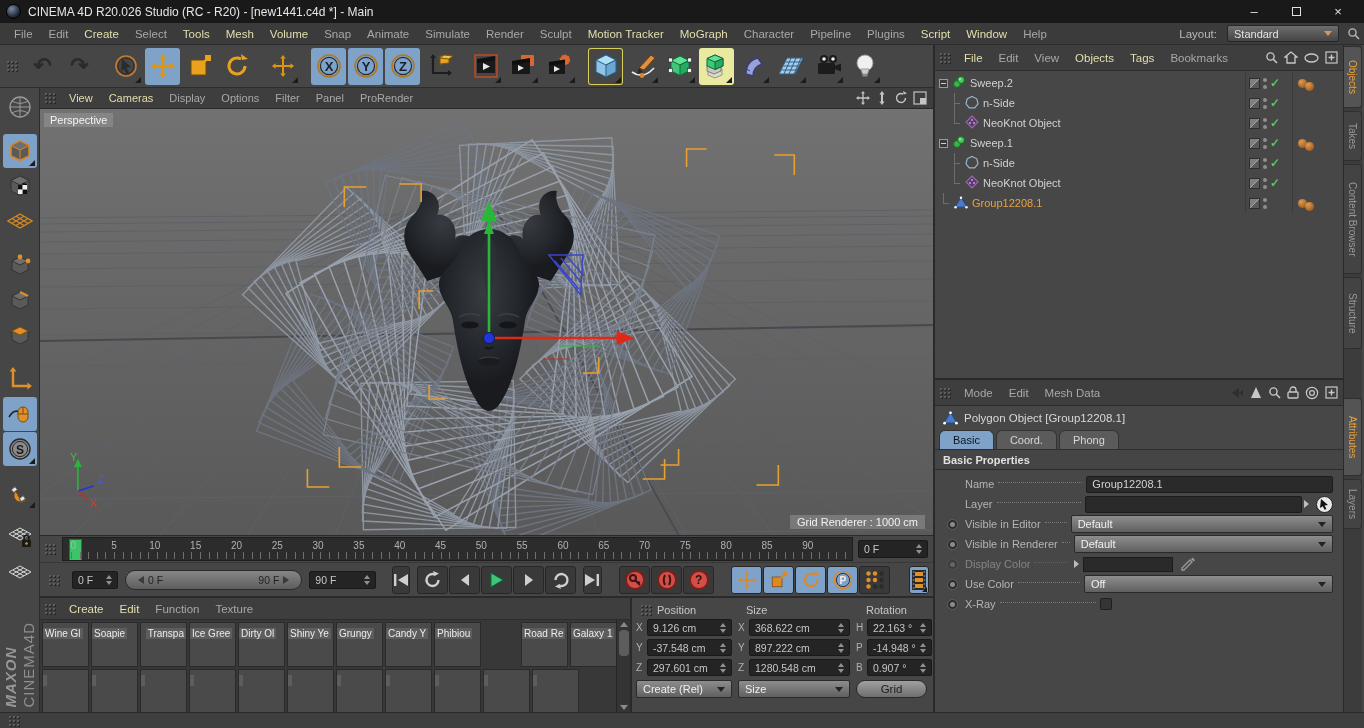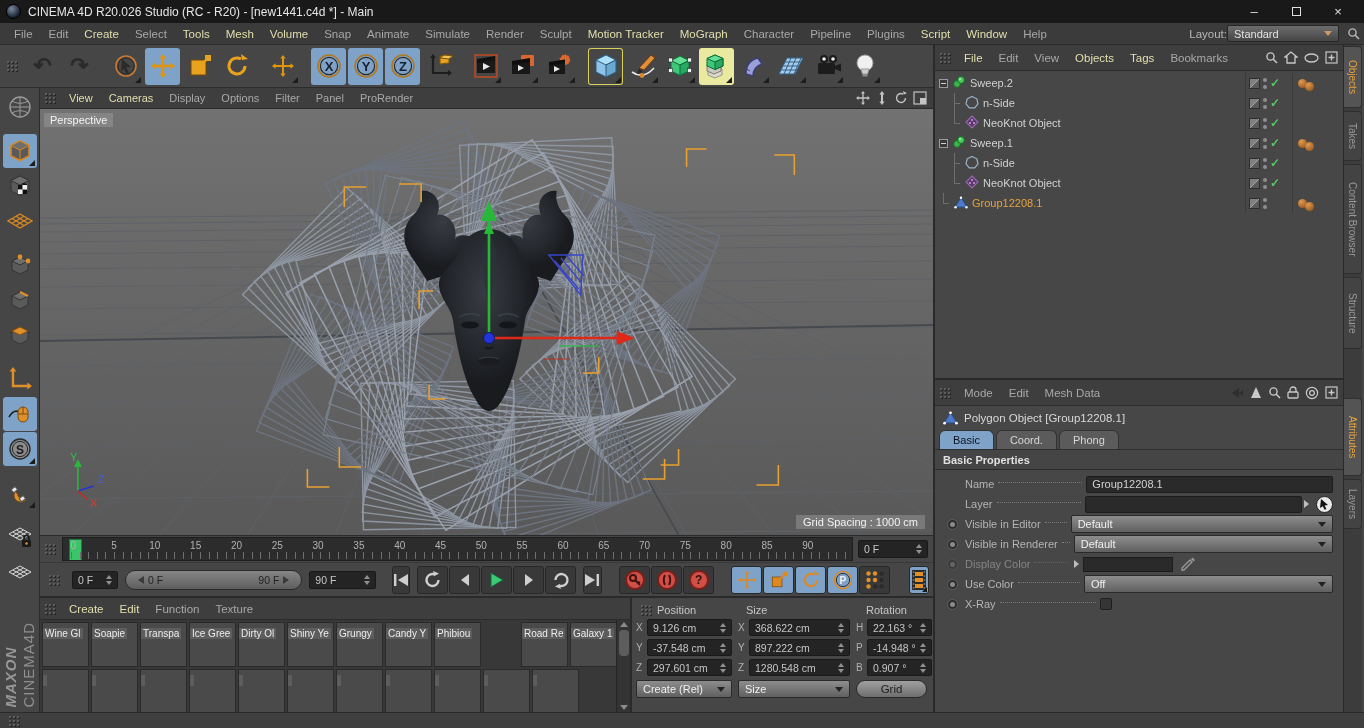--- a/index.html
+++ b/index.html
@@ -10,21 +10,21 @@
   .titlebar{height:23px;background:#191919;display:flex;align-items:center;padding:0 6px;color:#e6e6e6;font-size:12px}
   .appicon{width:15px;height:15px;border-radius:50%;background:radial-gradient(circle at 35% 30%,#7a8aa0,#17202e 70%);margin-right:7px;border:1px solid #000}
   .wbtns{margin-left:auto;display:flex;gap:2px}
   .wbtn{width:40px;height:21px;display:flex;align-items:center;justify-content:center;color:#e0e0e0;font-size:13px}
   .maxglyph{width:9px;height:9px;border:1px solid #e0e0e0}
 
   
   .menubar{height:22px;background:#3b3b3b;display:flex;align-items:center;font-size:11.5px;border-bottom:1px solid #2c2c2c;padding-left:6px}
   .mi{padding:0 8px;color:#a8a8a8;white-space:nowrap}
   .mi.bright{color:#e4dfae}
-  .layoutlbl{margin-left:auto;color:#b8b8b8;padding-right:0}
+  .layoutlbl{margin-left:auto;color:#b8b8b8;padding-right:10px}
   .layoutdd{width:112px;height:17px;background:linear-gradient(#6d6d6d,#454545);border:1px solid #262626;border-radius:2px;display:flex;align-items:center;padding:0 6px;color:#e2e2e2;font-size:11px;margin-right:8px}
   .caret{margin-left:auto;width:0;height:0;border:4px solid transparent;border-top:5px solid #c96;transform:translateY(2px)}
   .caretd{margin-left:auto;width:0;height:0;border:4px solid transparent;border-top:5px solid #222;transform:translateY(2px)}
 
   
   .below{position:absolute;top:45px;left:0;right:0;bottom:16px;display:flex}
   .leftregion{width:935px;display:flex;flex-direction:column;border-right:2px solid #2a2a2a}
   .workrow{flex:1;display:flex;min-height:0}
   .centercol{flex:1;display:flex;flex-direction:column;min-width:0}
   .rightregion{flex:1;display:flex;min-width:0}
@@ -732,21 +732,21 @@
                 <path d="M38 382v-28" stroke="#28b838" stroke-width="1.6"></path>
                 <path d="M38 350l-4 8h8z" fill="#28b838"></path>
                 <path d="M38 382l16-5" stroke="#2334d8" stroke-width="1.6"></path>
                 <path d="M38 382l10 9" stroke="#c03020" stroke-width="1.6"></path>
                 <text x="30" y="352" fill="#35c045">Y</text>
                 <text x="58" y="374" fill="#4a5ae0">Z</text>
                 <text x="50" y="398" fill="#d04030">X</text>
               </g>
             </svg>
             <span class="vplabel">Perspective</span>
-            <span class="gridlabel">Grid Spacing : 1000 cm</span>
+            <span class="gridlabel">Grid Renderer : 1000 cm</span>
           </div>
 
           <div class="rulerrow">
             <span class="grip" style="align-self:center"></span>
             <div class="ruler">
               <span class="playmarker"></span>
               <span id="ticks"><span class="tick" style="left: 1.3%;">0</span><span class="tick" style="left: 6.47204%;">5</span><span class="tick" style="left: 11.6441%;">10</span><span class="tick" style="left: 16.8161%;">15</span><span class="tick" style="left: 21.9882%;">20</span><span class="tick" style="left: 27.1602%;">25</span><span class="tick" style="left: 32.3323%;">30</span><span class="tick" style="left: 37.5043%;">35</span><span class="tick" style="left: 42.6763%;">40</span><span class="tick" style="left: 47.8484%;">45</span><span class="tick" style="left: 53.0204%;">50</span><span class="tick" style="left: 58.1925%;">55</span><span class="tick" style="left: 63.3645%;">60</span><span class="tick" style="left: 68.5366%;">65</span><span class="tick" style="left: 73.7086%;">70</span><span class="tick" style="left: 78.8806%;">75</span><span class="tick" style="left: 84.0527%;">80</span><span class="tick" style="left: 89.2247%;">85</span><span class="tick" style="left: 94.3968%;">90</span></span>
             </div>
             <div class="rulerspin">
               <span class="numfield" style="flex:1">
@@ -926,21 +926,21 @@
                     <span class="mi bright">Create</span>
                     <span class="mi bright">Edit</span>
                     <span class="mi">Function</span>
                     <span class="mi">Texture</span>
                   </span>
               </div>
               <div class="matgrid" id="matgrid">
                   <div class="matrow">
                     <span class="mattile" style="height: 45px;"><span class="sph chk" style="margin-top: -14px; background: radial-gradient(circle at 32% 26%, rgba(255, 255, 255, 0.85) 0px, rgba(255, 255, 255, 0.85) 9%, transparent 11%), radial-gradient(circle at 35% 30%, rgb(115, 122, 131), rgb(47, 52, 59) 75%);"></span><span class="lbl">Wine Gl</span></span>
                     <span class="mattile" style="height: 45px;"><span class="sph chk" style="margin-top: -14px; background: radial-gradient(circle at 32% 26%, rgba(255, 255, 255, 0.85) 0px, rgba(255, 255, 255, 0.85) 9%, transparent 11%), radial-gradient(circle at 35% 30%, rgb(205, 210, 215), rgb(135, 141, 149) 75%);"></span><span class="lbl">Soapie</span></span>
-                    <span class="mattile" style="height: 45px;"><span class="sph chk" style="margin-top: -14px; background: radial-gradient(circle at 32% 26%, rgba(255, 255, 255, 0.85) 0px, rgba(255, 255, 255, 0.85) 9%, transparent 11%), radial-gradient(circle at 35% 30%, rgb(255, 112, 48), rgb(179, 58, 12) 75%);"></span><span class="lbl">Transpa</span></span>
+                    <span class="mattile" style="height: 45px; text-align: right;"><span class="sph chk" style="margin-top: -14px; background: radial-gradient(circle at 32% 26%, rgba(255, 255, 255, 0.85) 0px, rgba(255, 255, 255, 0.85) 9%, transparent 11%), radial-gradient(circle at 35% 30%, rgb(255, 112, 48), rgb(179, 58, 12) 75%);"></span><span class="lbl">Transpa</span></span>
                     <span class="mattile" style="height: 45px;"><span class="sph chk" style="margin-top: -14px; background: radial-gradient(circle at 32% 26%, rgba(255, 255, 255, 0.85) 0px, rgba(255, 255, 255, 0.85) 9%, transparent 11%), radial-gradient(circle at 35% 30%, rgb(168, 188, 174), rgb(111, 134, 120) 75%);"></span><span class="lbl">Ice Gree</span></span>
                     <span class="mattile" style="height: 45px;"><span class="sph chk" style="margin-top: -14px; background: radial-gradient(circle at 32% 26%, rgba(255, 255, 255, 0.85) 0px, rgba(255, 255, 255, 0.85) 9%, transparent 11%), radial-gradient(circle at 35% 30%, rgb(222, 213, 196), rgb(165, 154, 130) 75%);"></span><span class="lbl">Dirty Ol</span></span>
                     <span class="mattile" style="height: 45px;"><span class="sph chk" style="margin-top: -14px; background: radial-gradient(circle at 32% 26%, rgba(255, 255, 255, 0.85) 0px, rgba(255, 255, 255, 0.85) 9%, transparent 11%), radial-gradient(circle at 35% 30%, rgb(240, 176, 36), rgb(154, 102, 6) 75%);"></span><span class="lbl">Shiny Ye</span></span>
                     <span class="mattile" style="height: 45px;"><span class="sph chk" style="margin-top: -14px; background: radial-gradient(circle at 32% 26%, rgba(255, 255, 255, 0.85) 0px, rgba(255, 255, 255, 0.85) 9%, transparent 11%), radial-gradient(circle at 35% 30%, rgb(224, 154, 40), rgb(143, 90, 8) 75%);"></span><span class="lbl">Grungy</span></span>
                     <span class="mattile" style="height: 45px;"><span class="sph chk" style="margin-top: -14px; background: radial-gradient(circle at 32% 26%, rgba(255, 255, 255, 0.85) 0px, rgba(255, 255, 255, 0.85) 9%, transparent 11%), radial-gradient(circle at 35% 30%, rgb(236, 207, 58), rgb(154, 130, 14) 75%);"></span><span class="lbl">Candy Y</span></span>
                     <span class="mattile" style="height: 45px;"><span class="sph chk" style="margin-top: -14px; background: radial-gradient(circle at 32% 26%, rgba(255, 255, 255, 0.85) 0px, rgba(255, 255, 255, 0.85) 9%, transparent 11%), radial-gradient(circle at 35% 30%, rgb(194, 208, 40), rgb(111, 132, 6) 75%);"></span><span class="lbl">Phibiou</span></span>
                     <span class="mattile" style="height: 45px; margin-left: 38px;"><span class="sph chk" style="margin-top: -14px; background: radial-gradient(circle at 32% 26%, rgba(255, 255, 255, 0.85) 0px, rgba(255, 255, 255, 0.85) 9%, transparent 11%), radial-gradient(circle at 35% 30%, rgb(124, 124, 124), rgb(60, 60, 60) 75%);"></span><span class="lbl">Road Re</span></span>
                     <span class="mattile" style="height: 45px;"><span class="sph chk" style="margin-top: -14px; background: radial-gradient(circle at 32% 26%, rgba(255, 255, 255, 0.85) 0px, rgba(255, 255, 255, 0.85) 9%, transparent 11%), radial-gradient(circle at 35% 30%, rgb(188, 192, 196), rgb(99, 103, 108) 75%);"></span><span class="lbl">Galaxy 1</span></span>
                   </div>
                   <div class="matrow">

